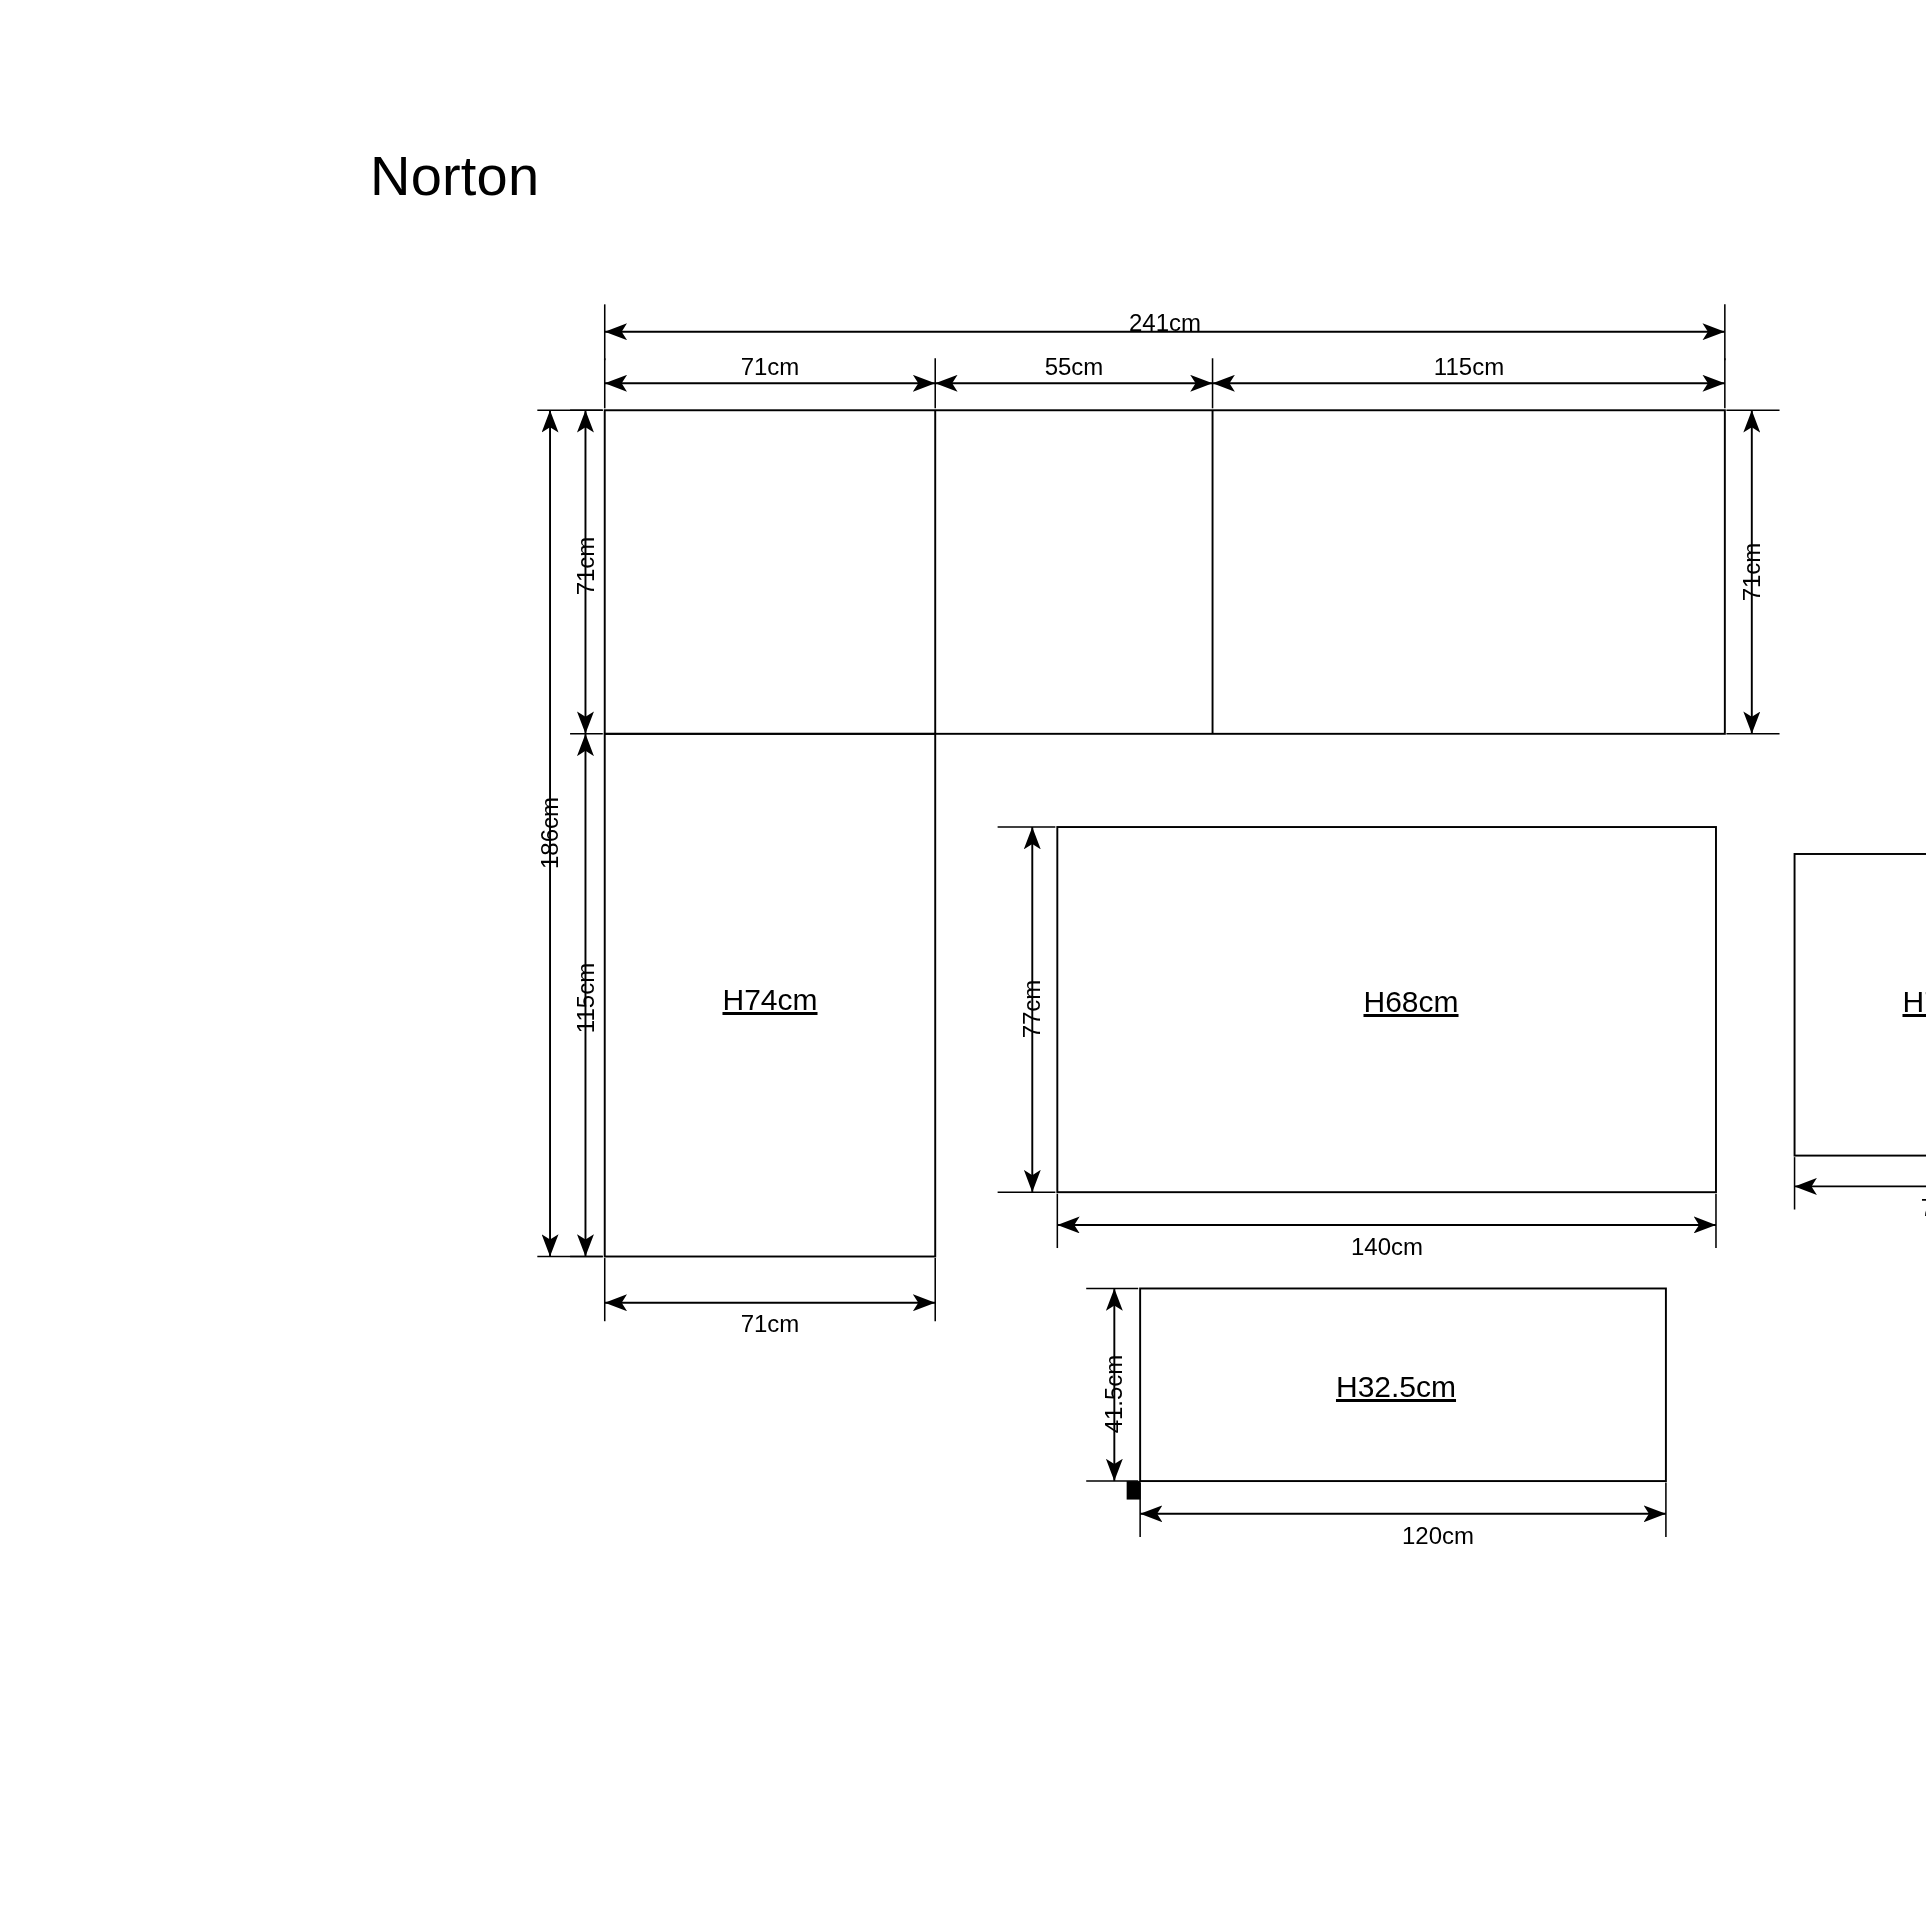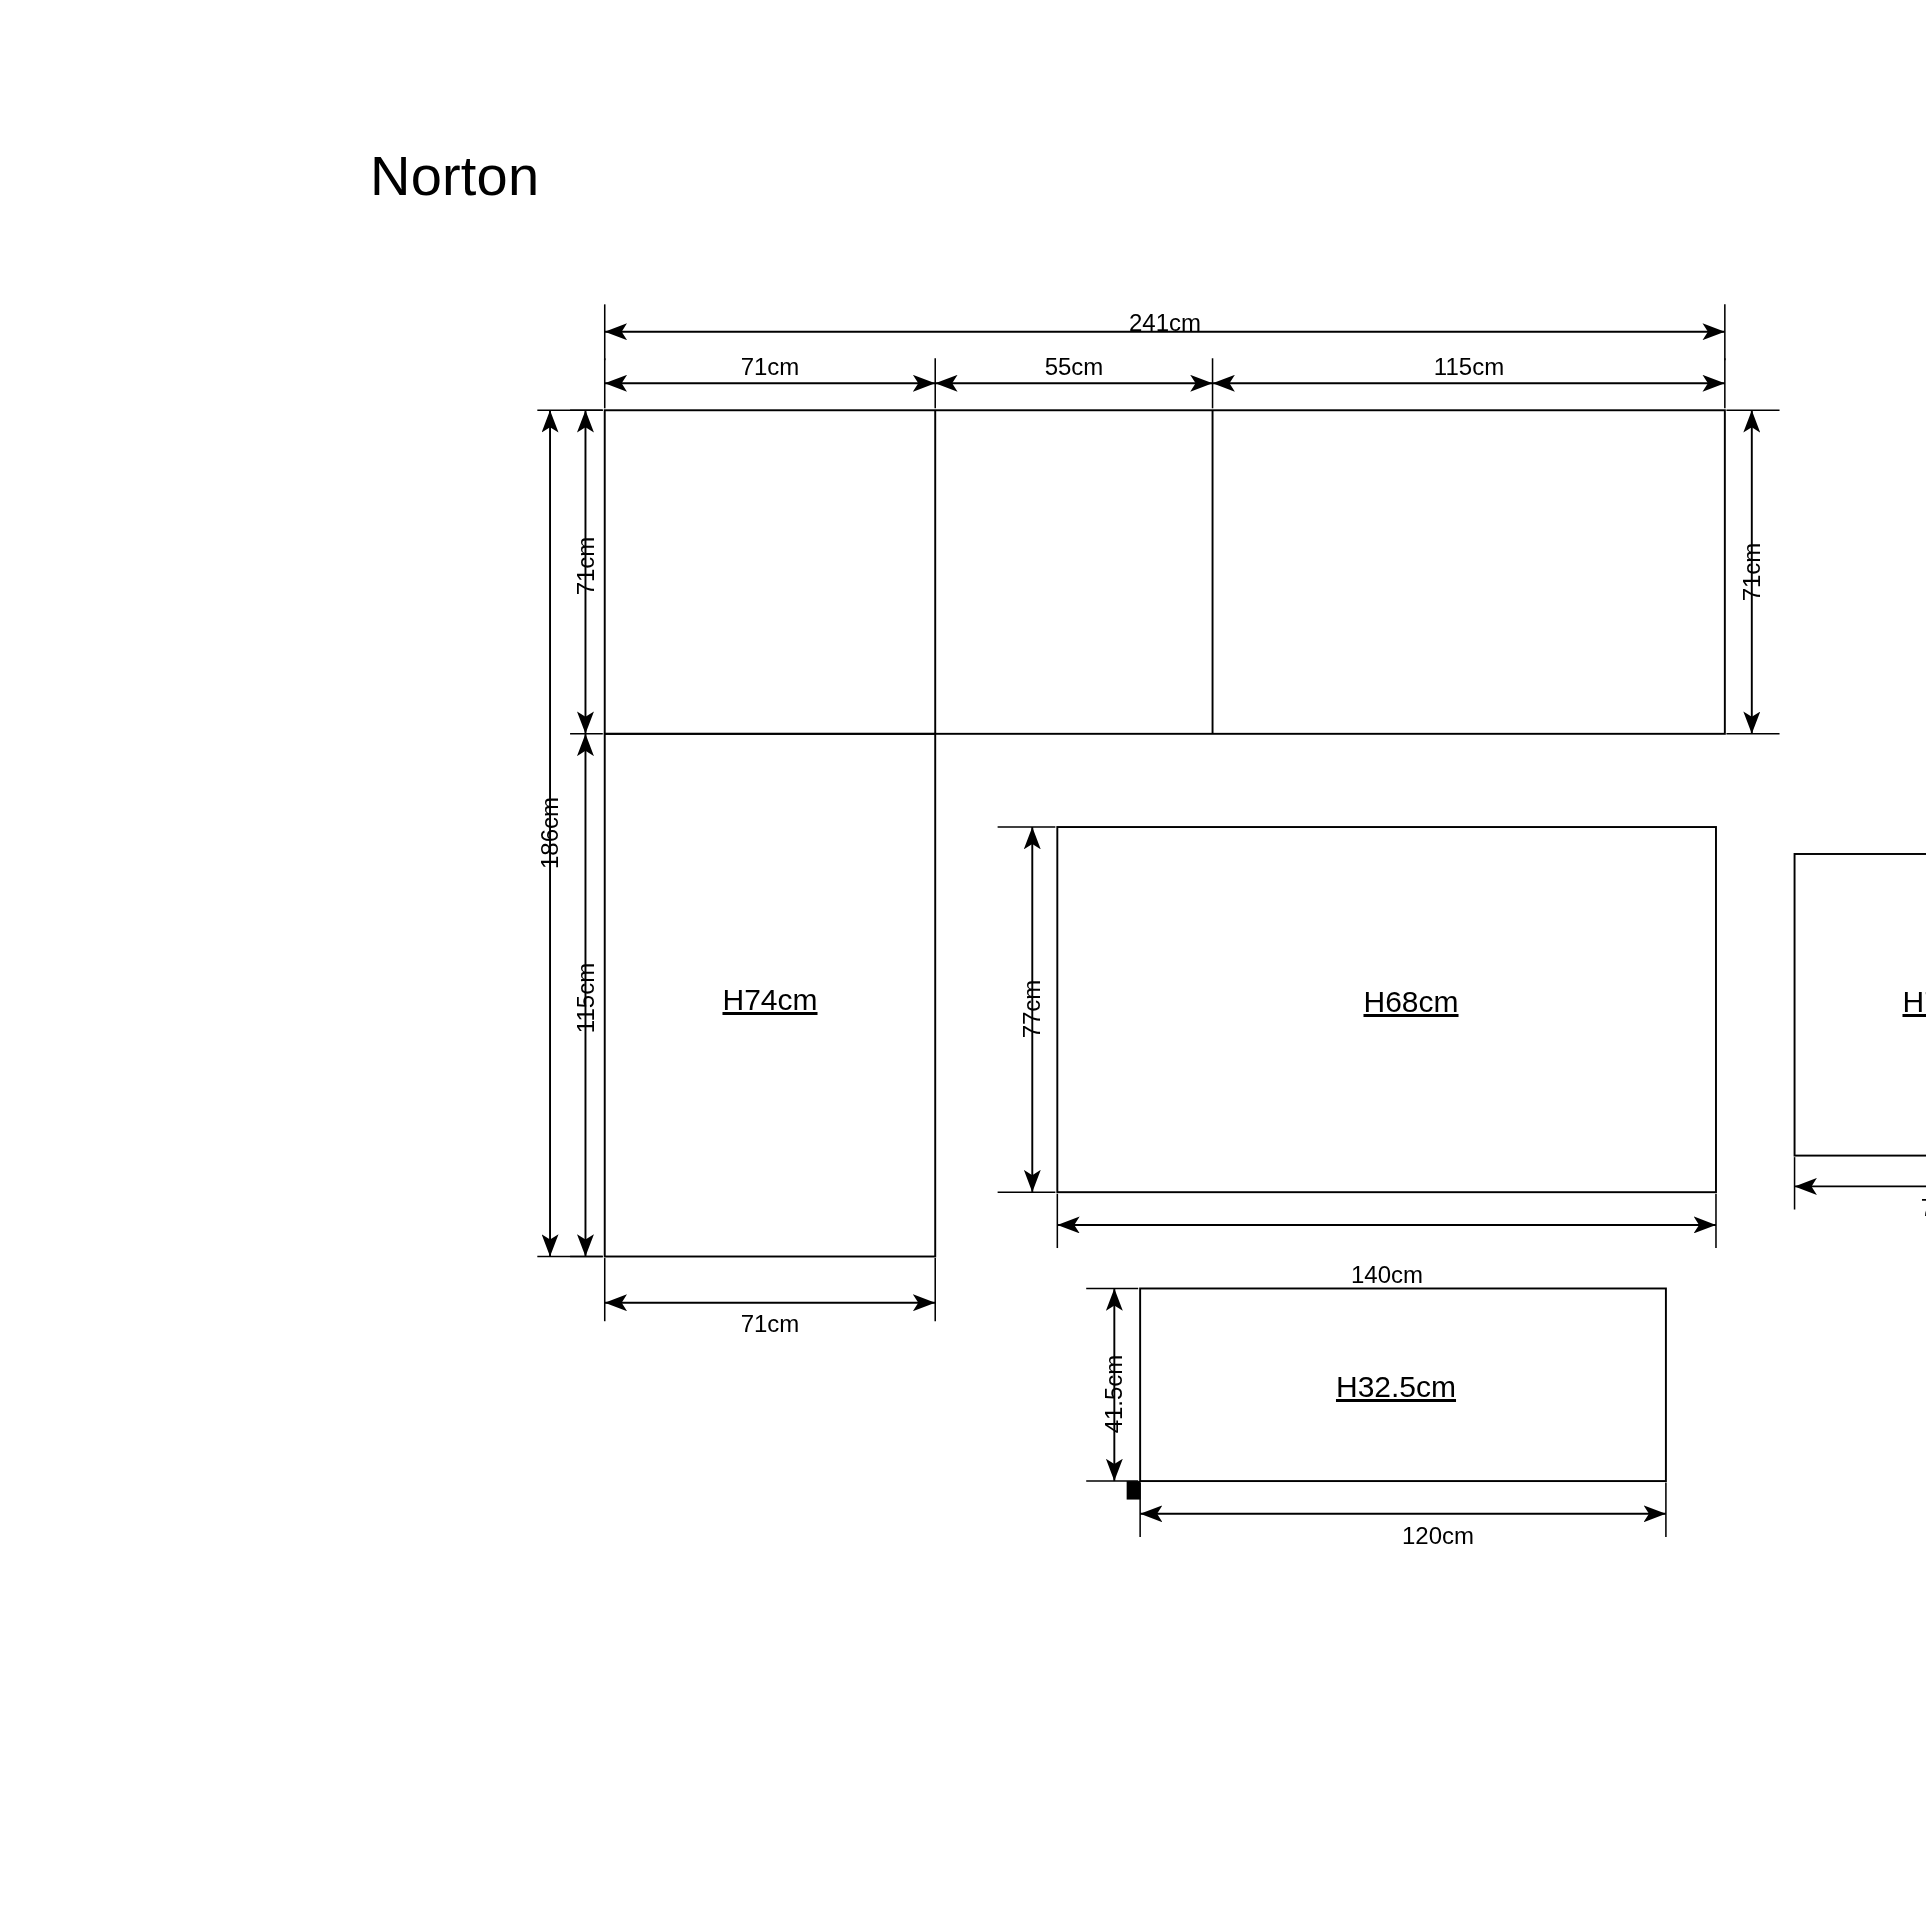--- a/index.html
+++ b/index.html
@@ -186,21 +186,21 @@
   <div class="part-label" style="left:770px; top:1000px;">H74cm</div>
   <div class="part-label" style="left:1411px; top:1002px;">H68cm</div>
   <div class="part-label" style="left:1950px; top:1002px;">H74cm</div>
   <div class="part-label" style="left:1396px; top:1387px;text-align:center;">H32.5cm</div>
 
   <div class="dim-label" style="left:1165px; top:323px;">241cm</div>
   <div class="dim-label" style="left:770px; top:367px;">71cm</div>
   <div class="dim-label" style="left:1074px; top:367px;">55cm</div>
   <div class="dim-label" style="left:1469px; top:367px;">115cm</div>
   <div class="dim-label" style="left:770px; top:1324px;">71cm</div>
-  <div class="dim-label" style="left:1387px; top:1247px;margin-top:28px;">140cm</div>
+  <div class="dim-label" style="left:1387px; top:1247px;">140cm</div>
   <div class="dim-label" style="left:1950px; top:1208px;">71cm</div>
   <div class="dim-label" style="left:1438px; top:1536px;">120cm</div>
 
   <div class="dim-label vert" style="left:550px; top:833px;">186cm</div>
   <div class="dim-label vert" style="left:586px; top:566px;">71cm</div>
   <div class="dim-label vert" style="left:586px; top:998px;">115cm</div>
   <div class="dim-label vert" style="left:1752px; top:572px;">71cm</div>
   <div class="dim-label vert" style="left:1032px; top:1009px;">77cm</div>
 
   <div class="dim-label vert" style="left:1114px; top:1394px;">41.5cm</div>

